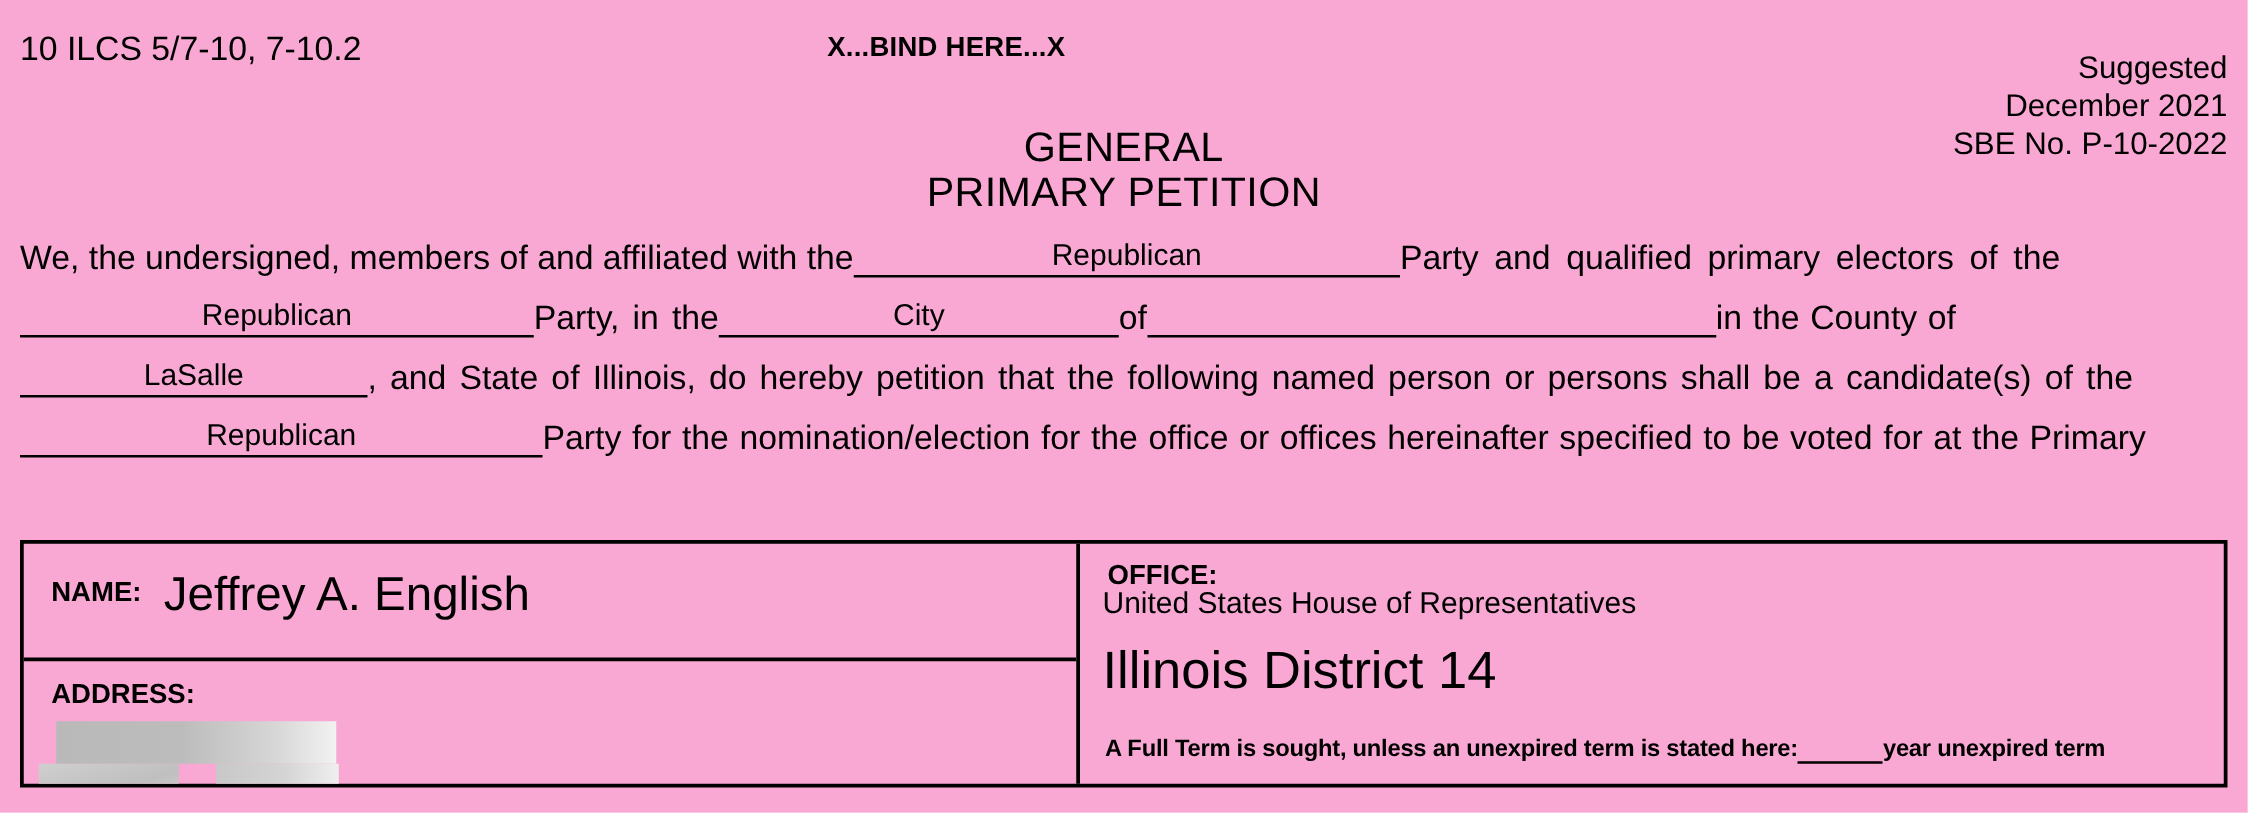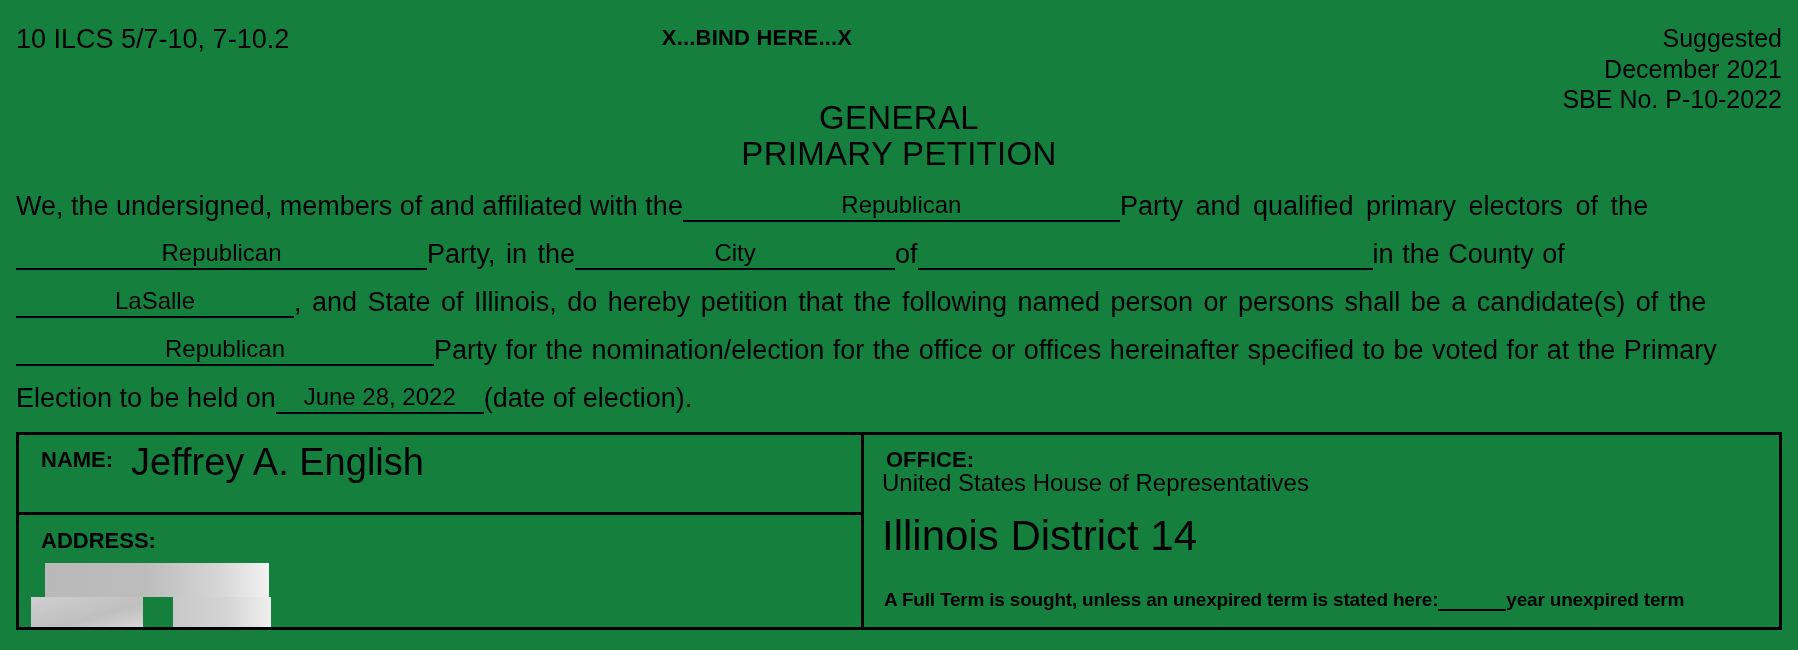--- a/index.html
+++ b/index.html
@@ -12,21 +12,21 @@
     height: 650px;
     font-family: "Liberation Sans", sans-serif;
     color: #000000;
     overflow: hidden;
   }
 
   #page {
     position: relative;
     width: 1798px;
     height: 650px;
-    background: #15803d;
+    background: #f9a8d4;
   }
 
   
   .hdr-left {
     position: absolute;
     left: 16px;
     top: 25px;
     font-size: 27px;
     line-height: 1.1;
     white-space: nowrap;
@@ -37,21 +37,21 @@
     top: 25px;
     width: 1514px;
     text-align: center;
     font-size: 22px;
     font-weight: bold;
     letter-spacing: 0.2px;
   }
   .hdr-right {
     position: absolute;
     right: 16px;
-    top: 23px;
+    top: 39px;
     text-align: right;
     font-size: 25px;
     line-height: 1.22;
     white-space: nowrap;
   }
 
   
   .title-block {
     position: absolute;
     left: 0;
@@ -129,20 +129,21 @@
     display: flex;
     flex-direction: column;
     position: relative;
   }
   .cell-name {
     height: 80px;
     box-sizing: border-box;
     border-bottom: 3.5px solid #000;
     position: relative;
     overflow: hidden;
+    margin-top: 14px;
   }
   .cell-address {
     flex: 1;
     position: relative;
     overflow: hidden;
   }
   .col-right {
     flex: 1;
     position: relative;
     overflow: hidden;
@@ -295,27 +296,20 @@
       <span class="txt sp2">,  and  State  of  Illinois,  do  hereby  petition  that  the  following  named  person  or  persons  shall  be  a  candidate(s)  of  the</span>
     </div>
 
     <div class="line">
       <span class="blank" style="width:418px">
         <span class="val">Republican</span>
       </span>
       <span class="txt sp1">Party for the nomination/election for the office or offices hereinafter specified to be voted for at the Primary</span>
     </div>
 
-    <div class="line">
-      <span class="txt">Election to be held on</span>
-      <span class="blank" style="width:208px">
-        <span class="val">June 28, 2022</span>
-      </span>
-      <span class="txt">(date of election).</span>
-    </div>
 
   </div>
 
   <div class="cand-table">
 
     <div class="col-left">
 
       <div class="cell-name">
         <span class="lbl name-label">NAME:</span>
         <span class="name-value">Jeffrey A. English</span>

